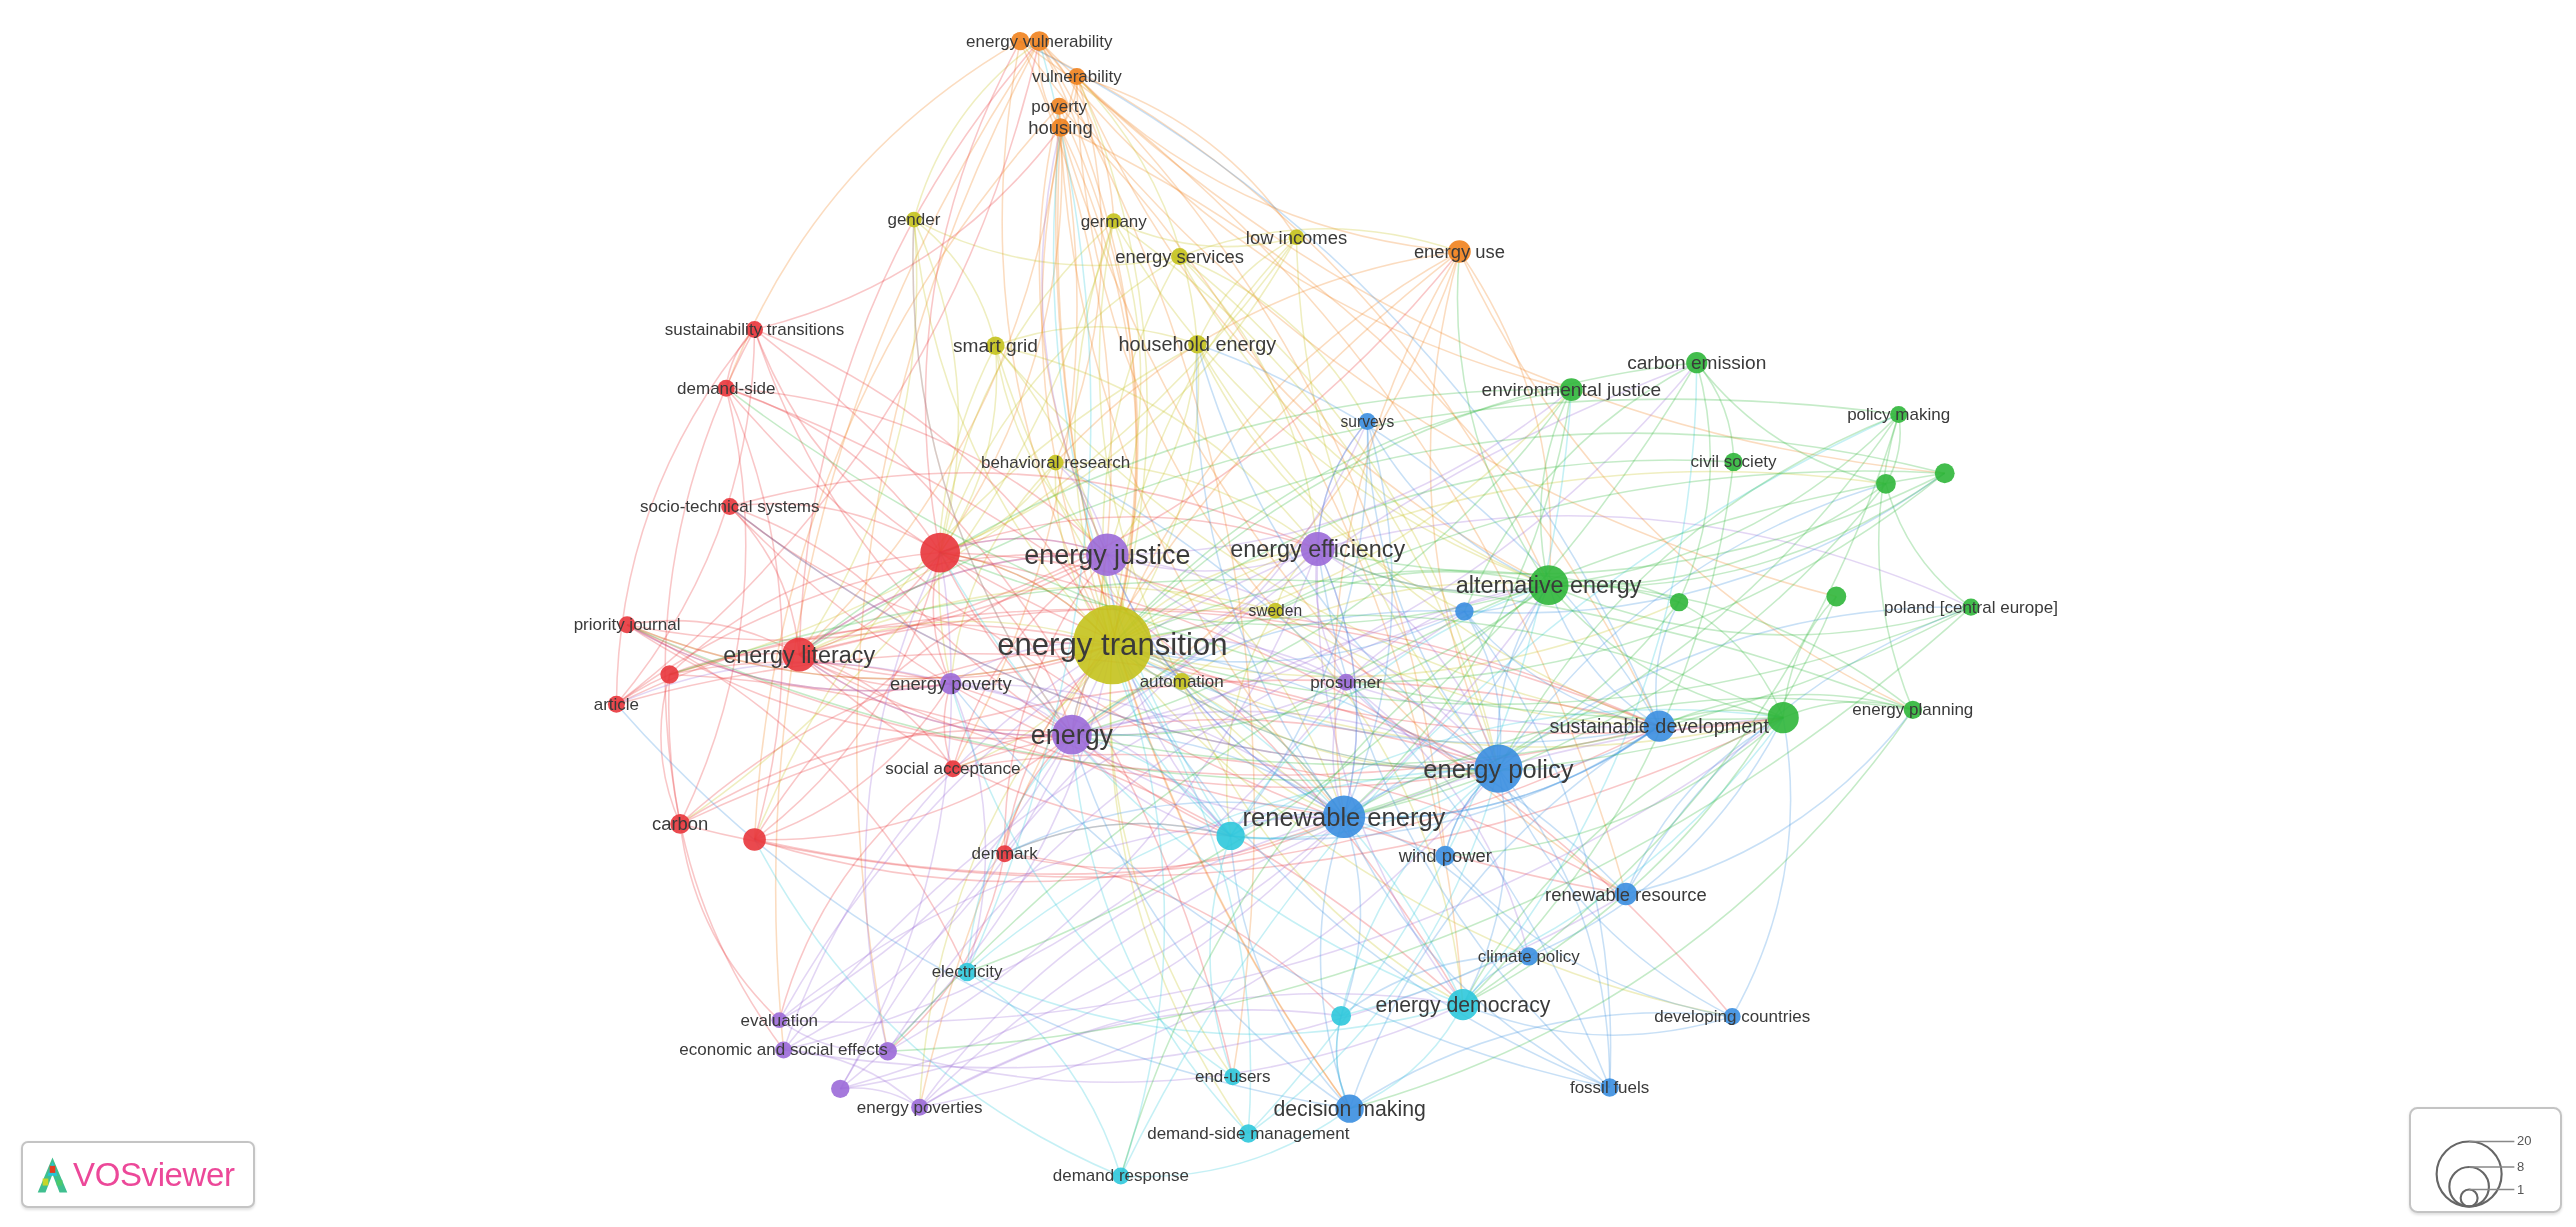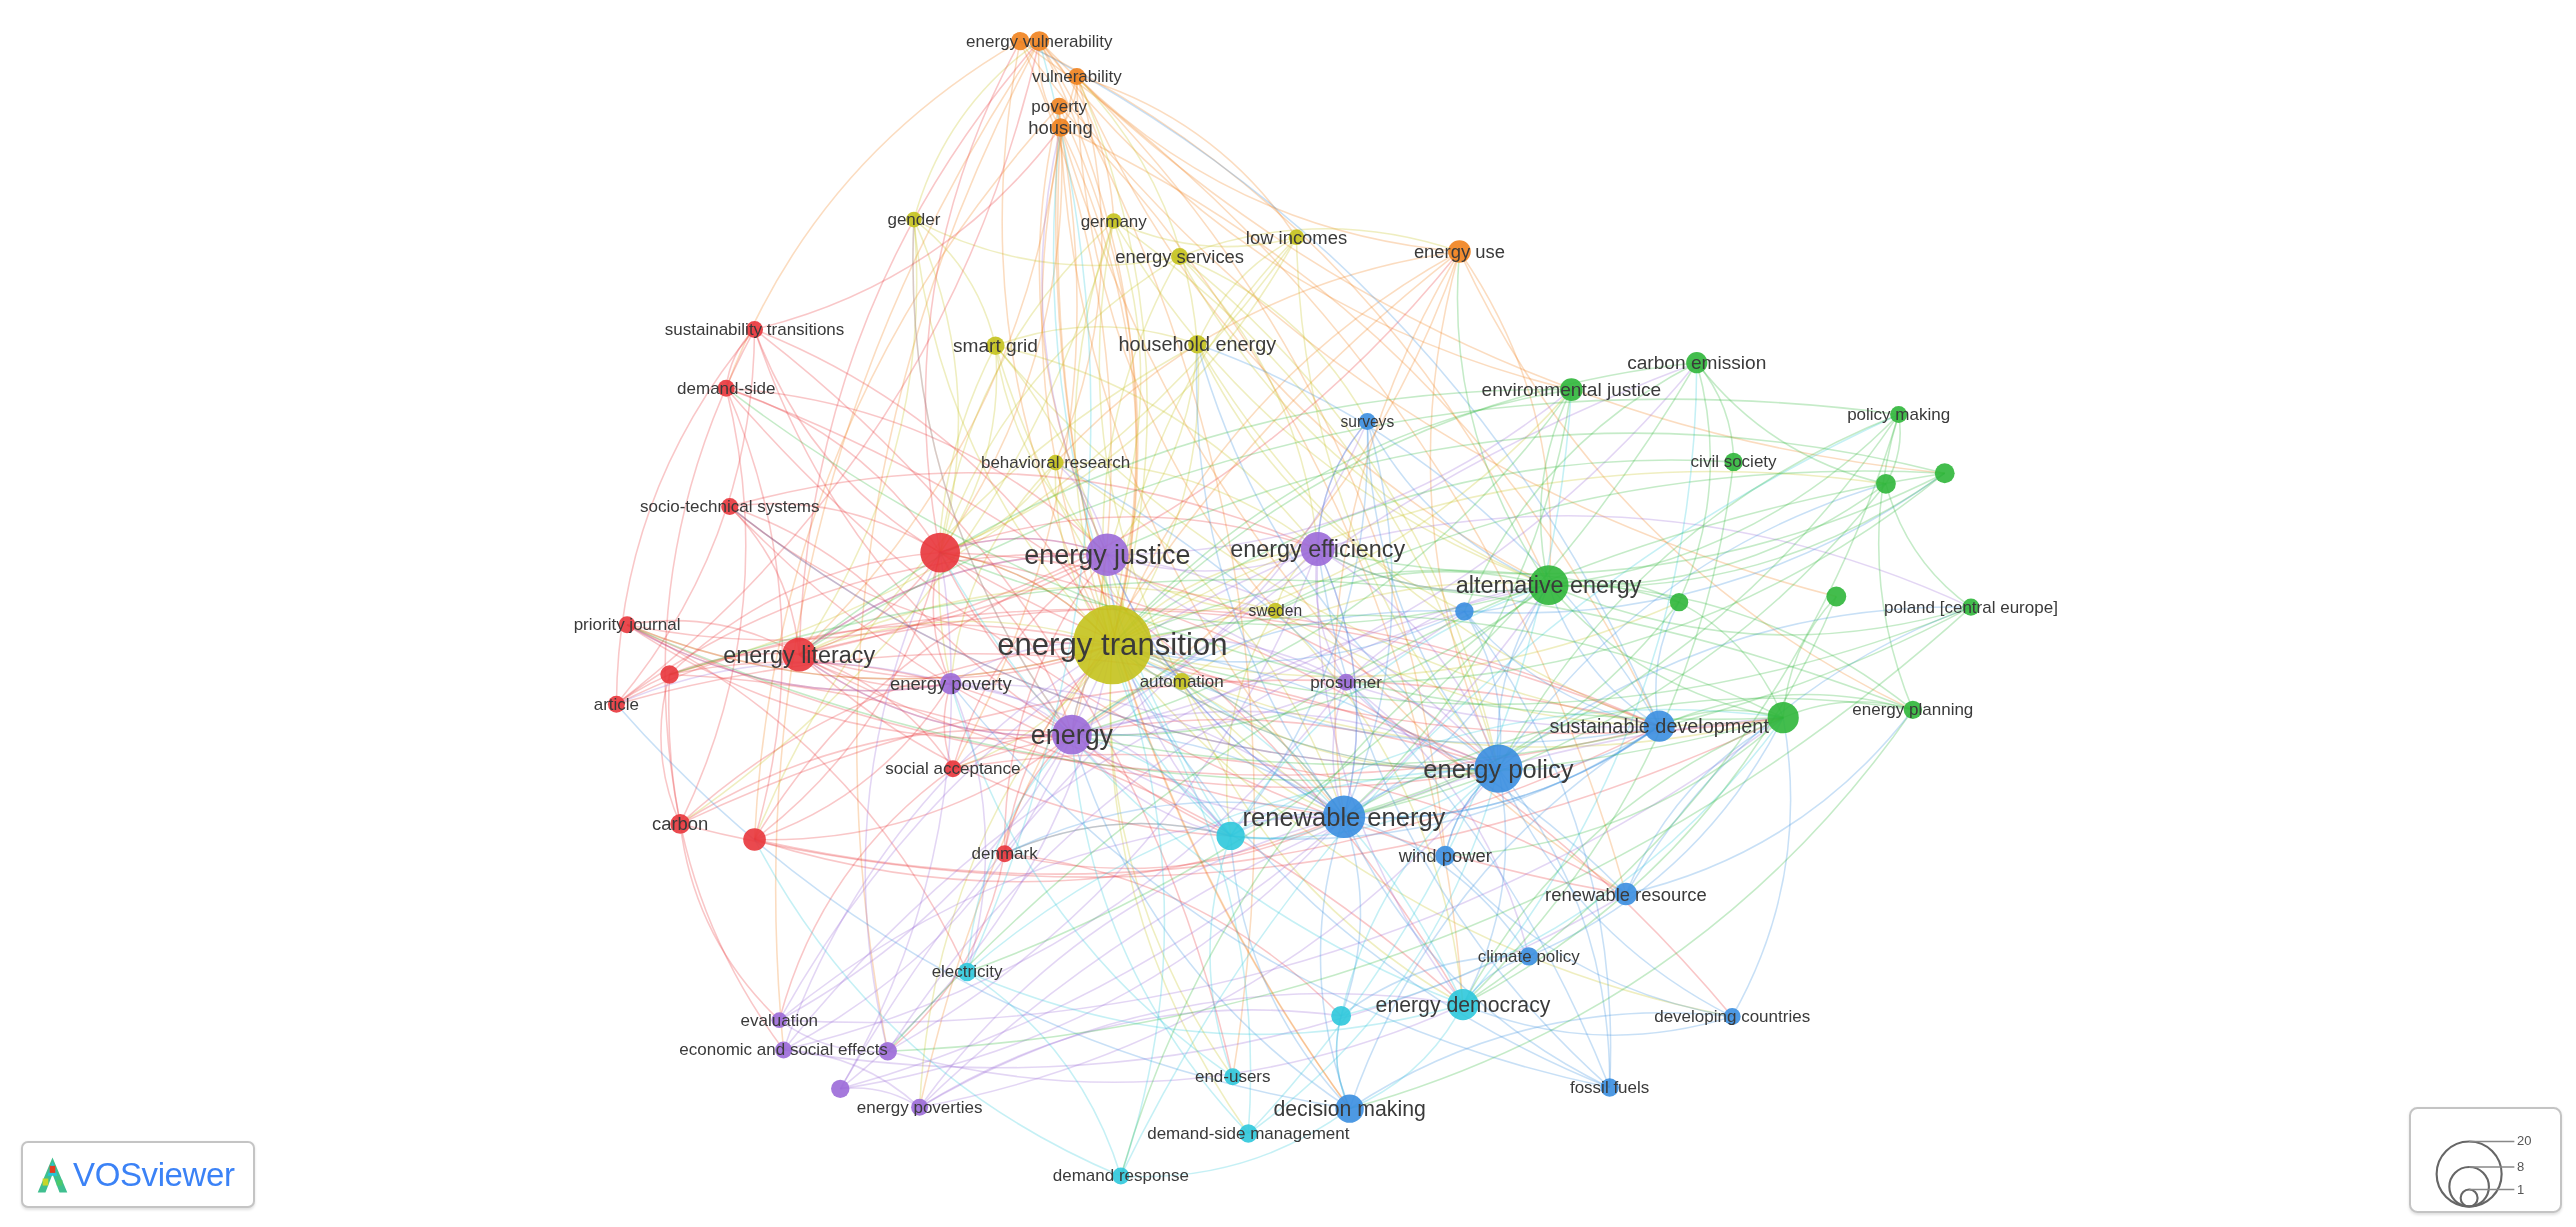--- a/index.html
+++ b/index.html
@@ -9,21 +9,21 @@
   .edge { fill: none; stroke-width: 2.2; opacity: 0.28; }
   .node { opacity: 0.9; }
   .node-label { fill: #3a3a3a; text-anchor: middle; dominant-baseline: central; }
   .logo-box {
     position: absolute; left: 21px; top: 1141px; width: 234px; height: 67px;
     border: 2.1px solid #c4c4c4; border-radius: 7px; background: #ffffff;
     box-shadow: 0 1.4px 2.8px rgba(0,0,0,0.12);
     display: flex; align-items: center; padding-left: 12.8px; box-sizing: border-box;
   }
   .logo-icon { width: 33px; height: 38px; margin-right: 4.3px; }
-  .logo-text { font-size: 33px; color: #3b82f6; letter-spacing: -0.4px; }
+  .logo-text { font-size: 33px; color: #ec4899; letter-spacing: -0.4px; }
   .legend-box {
     position: absolute; left: 2409px; top: 1107px; width: 153px; height: 106px;
     border: 2.1px solid #c4c4c4; border-radius: 8.5px; background: #ffffff;
     box-shadow: 0 1.4px 2.8px rgba(0,0,0,0.12); box-sizing: border-box;
   }
   .legend-svg { position: absolute; left: 0; top: 0; width: 153px; height: 106px; }
   .legend-num { position: absolute; left: 106px; font-size: 13px; color: #555; line-height: 18.4px; }
 </style>
 </head>
 <body>

